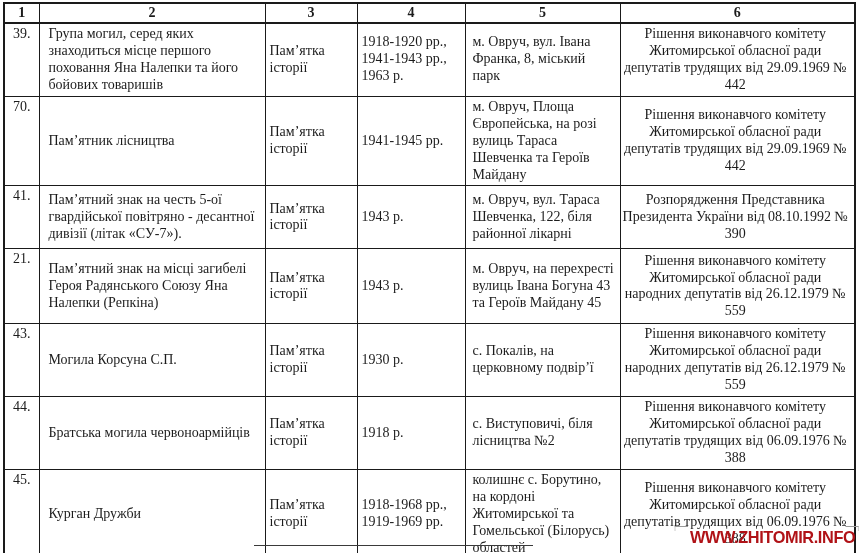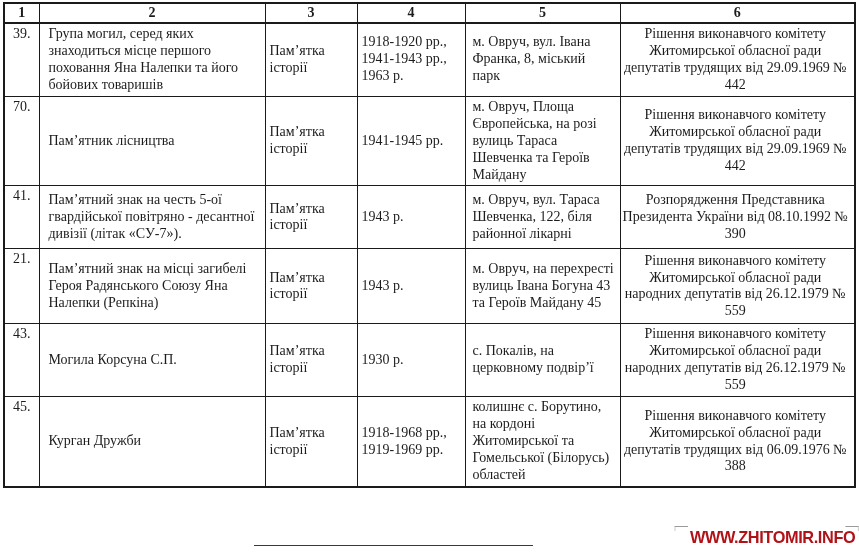--- a/index.html
+++ b/index.html
@@ -137,20 +137,28 @@
 
     <tr>
       <td class="c-num">43.</td>
       <td class="c-name">Могила Корсуна С.П.</td>
       <td class="c-type">Пам’ятка історії</td>
       <td class="c-date">1930 р.</td>
       <td class="c-loc">с. Покалів, на церковному подвір’ї</td>
       <td class="c-dec">Рішення виконавчого комітету Житомирської обласної ради народних депутатів від 26.12.1979 № 559</td>
     </tr>
 
+    <tr>
+      <td class="c-num">44.</td>
+      <td class="c-name">Братська могила червоноармійців</td>
+      <td class="c-type">Пам’ятка історії</td>
+      <td class="c-date">1918 р.</td>
+      <td class="c-loc">с. Виступовичі, біля лісництва №2</td>
+      <td class="c-dec">Рішення виконавчого комітету Житомирської обласної ради депутатів трудящих від 06.09.1976 № 388</td>
+    </tr>
 
     <tr>
       <td class="c-num">45.</td>
       <td class="c-name">Курган Дружби</td>
       <td class="c-type">Пам’ятка історії</td>
       <td class="c-date">1918-1968 рр., 1919-1969 рр.</td>
       <td class="c-loc">колишнє с. Борутино, на кордоні Житомирської та Гомельської (Білорусь) областей</td>
       <td class="c-dec">Рішення виконавчого комітету Житомирської обласної ради депутатів трудящих від 06.09.1976 № 388</td>
     </tr>
   </tbody>

